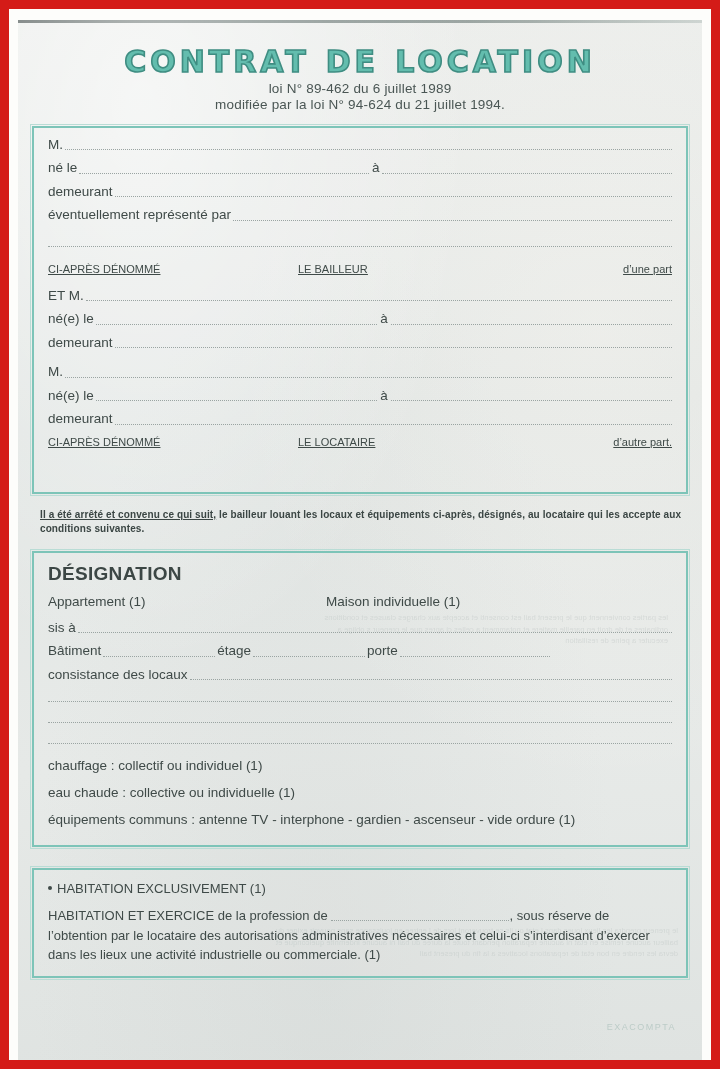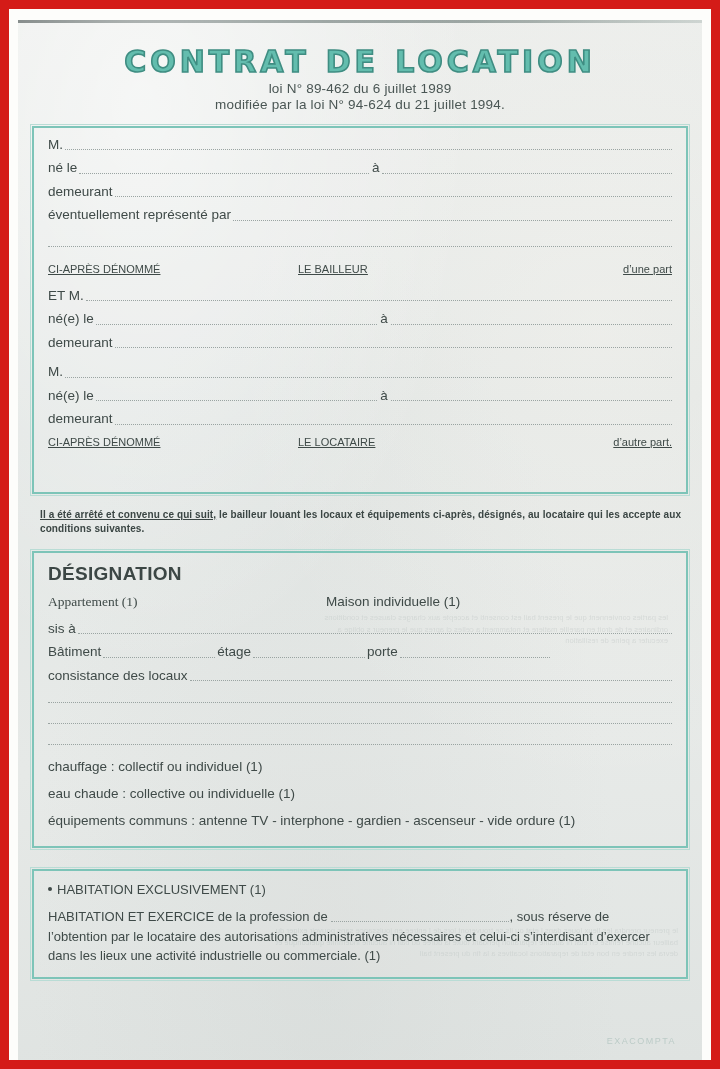--- a/index.html
+++ b/index.html
@@ -153,21 +153,21 @@
     margin-bottom: 10px;
     line-height: 1.25;
   }
 
   .two-col {
     display: flex;
     font-size: 13.5px;
     color: #3f4a48;
     margin-bottom: 10px;
   }
-  .two-col .c1 { flex: 0 0 278px; font-family: Liberation Serif, serif; }
+  .two-col .c1 { flex: 0 0 278px; }
   .two-col .c2 { flex: 1 1 auto; }
 
   
   #interstitial {
     margin: 14px 20px 14px 22px;
     font-size: 10px;
     font-weight: 700;
     color: #3b4644;
     line-height: 1.45;
     letter-spacing: .1px;
@@ -213,21 +213,21 @@
     line-height: 1.55;
     letter-spacing: .1px;
     pointer-events: none;
     user-select: none;
     transform: scaleX(-1);
   }
 
   
   #footer-mark {
     position: absolute;
-    right: 26px; bottom: 14px;
+    right: 26px; bottom: 28px;
     font-size: 9px;
     letter-spacing: 1.5px;
     color: #9fb8b2;
     opacity: .55;
     z-index: 4;
   }
 
   .spacing-top-sm { margin-top: 14px; }
 </style>
 </head>

